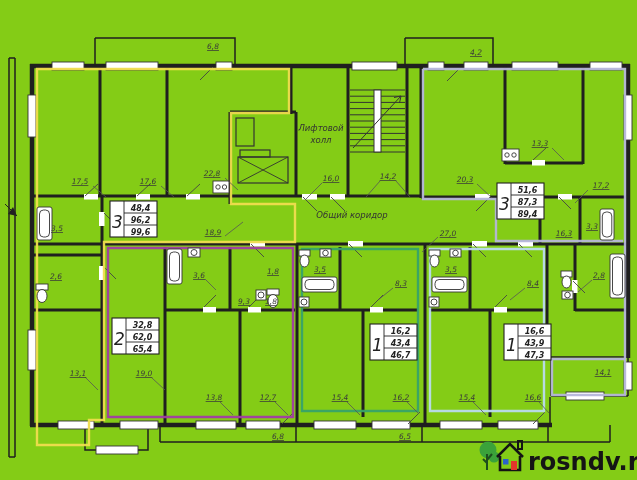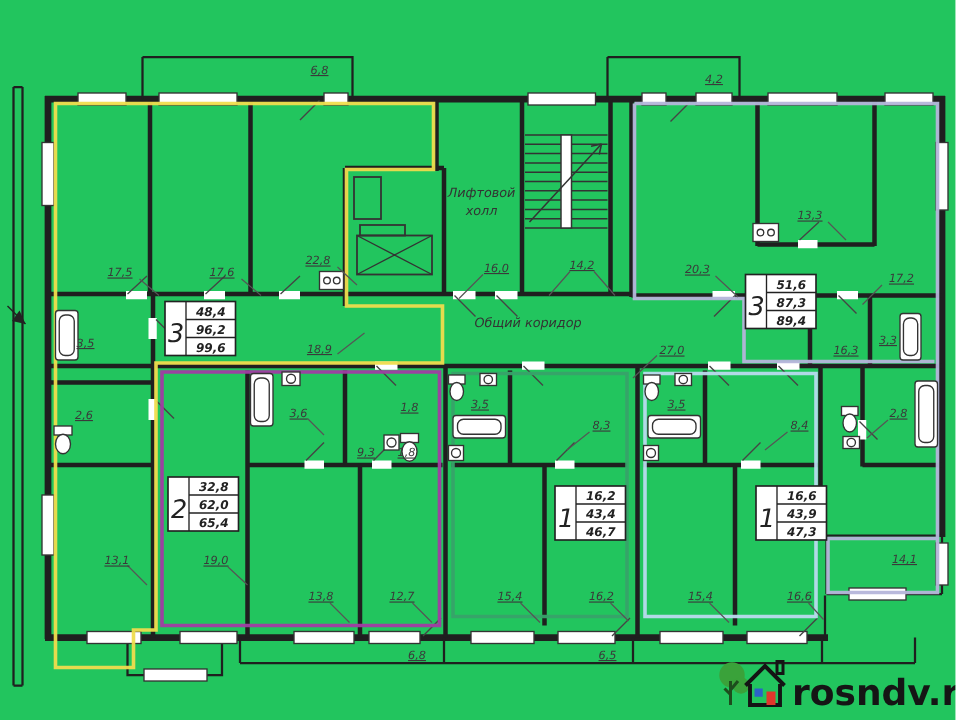--- a/index.html
+++ b/index.html
@@ -1,16 +1,16 @@
 <!DOCTYPE html>
 <html><head>
 <meta charset="utf-8">
 <style>
   html,body{margin:0;padding:0;background:#fff;}
-  .canvas{position:relative;width:637px;height:480px;background:#22c55e;overflow:hidden;}
+  .canvas{position:relative;width:637px;height:480px;background:#84cc16;overflow:hidden;}
   svg{position:absolute;left:0;top:0;}
   text{font-family:"DejaVu Sans",sans-serif;}
   .dim{font-size:7.5px;font-style:italic;fill:#3a3a3a;text-anchor:middle;text-decoration:underline;}
   .planlabel{font-size:8.5px;font-style:italic;fill:#333;text-anchor:middle;}
   .tbl{fill:#ffffff;stroke:#222;stroke-width:1.1;}
   .tbl-line{stroke:#222;stroke-width:0.9;}
   .tbl-big{font-size:17px;font-style:italic;fill:#222;text-anchor:middle;}
   .tbl-val{font-size:8px;font-style:italic;font-weight:bold;fill:#222;text-anchor:middle;}
   .wm-text{font-size:24px;font-weight:bold;text-anchor:start;}
 </style>

